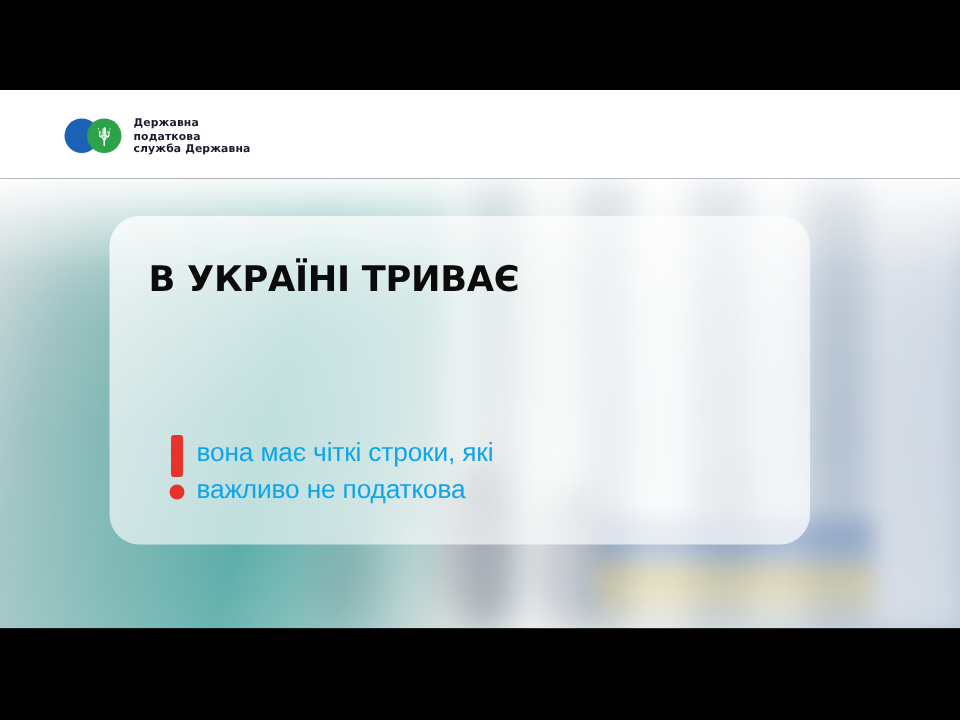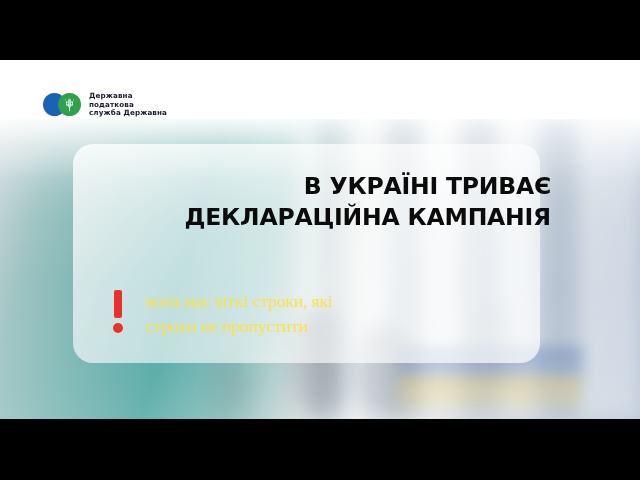--- a/index.html
+++ b/index.html
@@ -41,21 +41,21 @@
   
   .header-band {
     position: absolute;
     left: 0; top: 60px;
     width: 640px; height: 59px;
     background: #ffffff;
     z-index: 30;
   }
   .logo {
     position: absolute;
-    left: 43px; top: 92px;
+    left: 43px; top: 78px;
     display: flex;
     align-items: center;
     z-index: 31;
   }
   .logo-marks {
     position: relative;
     width: 40px;
     height: 23px;
     flex: none;
   }
@@ -192,21 +192,20 @@
     left: 99px; top: 171px;
     width: 452px;
     z-index: 25;
     font-family: "DejaVu Sans", sans-serif;
     font-weight: 700;
     font-size: 23.5px;
     line-height: 31px;
     letter-spacing: -0.2px;
     color: #0b0b0b;
     text-transform: uppercase;
-    text-align: right;
   }
   .headline-line { display: block; white-space: nowrap; }
 
   .subtitle-wrap {
     position: absolute;
     left: 112px; top: 289px;
     display: flex;
     align-items: flex-start;
     z-index: 25;
   }
@@ -225,26 +224,26 @@
     background: #E8322C;
   }
   .excl-dot {
     position: absolute;
     left: 1px; top: 33px;
     width: 10px; height: 10px;
     border-radius: 50%;
     background: #E8322C;
   }
   .subtitle {
-    margin-left: 22px;
-    font-family: Liberation Serif, serif;
+    margin-left: 7px;
+    font-family: Liberation Sans, sans-serif;
     font-size: 17.5px;
     line-height: 25px;
     font-weight: 400;
-    color: #fde047;
+    color: #0ea5e9;
     letter-spacing: -0.1px;
   }
   .subtitle-line { display: block; white-space: nowrap; }
 </style>
 </head>
 <body>
 
 <div class="screen">
 
   <div class="photo">
@@ -255,31 +254,30 @@
     <div class="photo-fig fig-b"></div>
     <div class="photo-fig fig-d"></div>
     <div class="photo-flag"></div>
     <div class="photo-haze"></div>
   </div>
 
   <div class="card"></div>
 
   <div class="headline">
     <span class="headline-line">В УКРАЇНІ ТРИВАЄ</span>
-    <span class="headline-line">ДЕКЛАРАЦІЙНА КАМПАНІЯ</span>
   </div>
 
   <div class="subtitle-wrap">
     <span class="excl">
       <span class="excl-bar"></span>
       <span class="excl-dot"></span>
     </span>
     <span class="subtitle">
       <span class="subtitle-line">вона має чіткі строки, які</span>
-      <span class="subtitle-line">строки не пропустити</span>
+      <span class="subtitle-line">важливо не податкова</span>
     </span>
   </div>
 
   <div class="header-band"></div>
   <div class="logo">
     <span class="logo-marks">
       <span class="logo-circle-blue"></span>
       <span class="logo-circle-green">
         <svg width="11" height="14" viewBox="0 0 11 14">
           <path d="M5.5 0.6 L6.15 0.6 L6.15 8.2 L5.5 8.2 Z" fill="#ffffff"></path>

